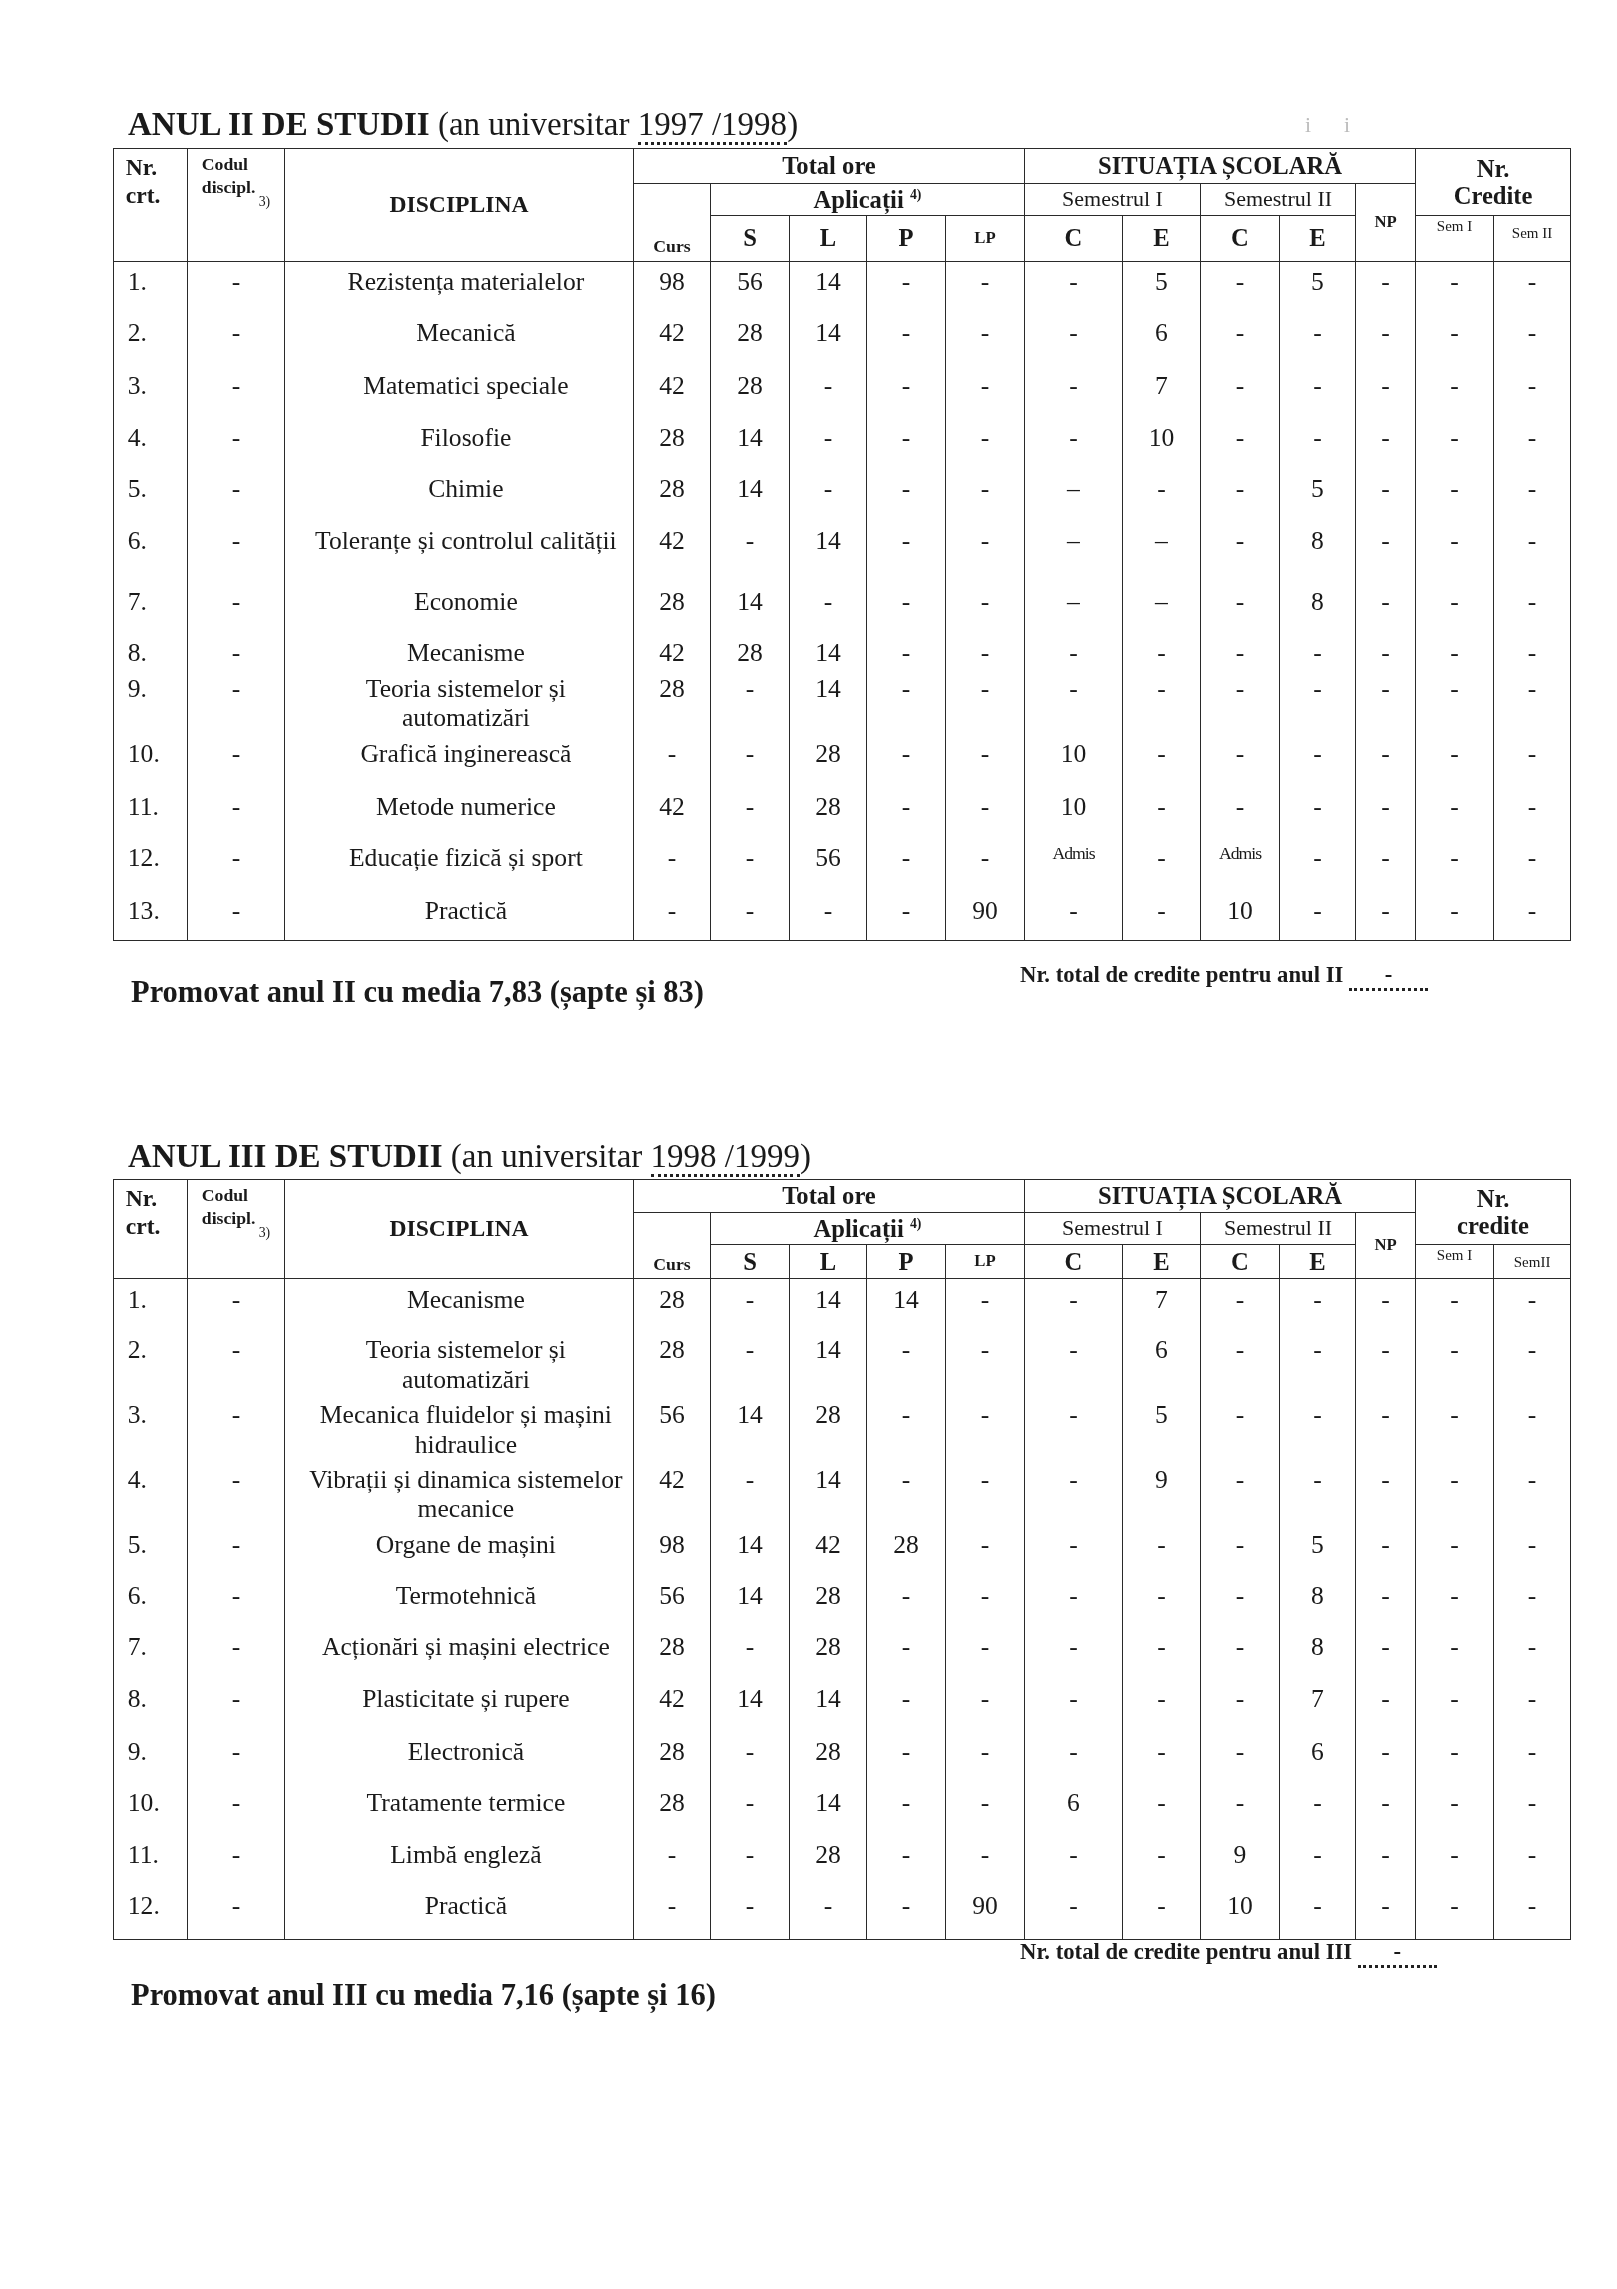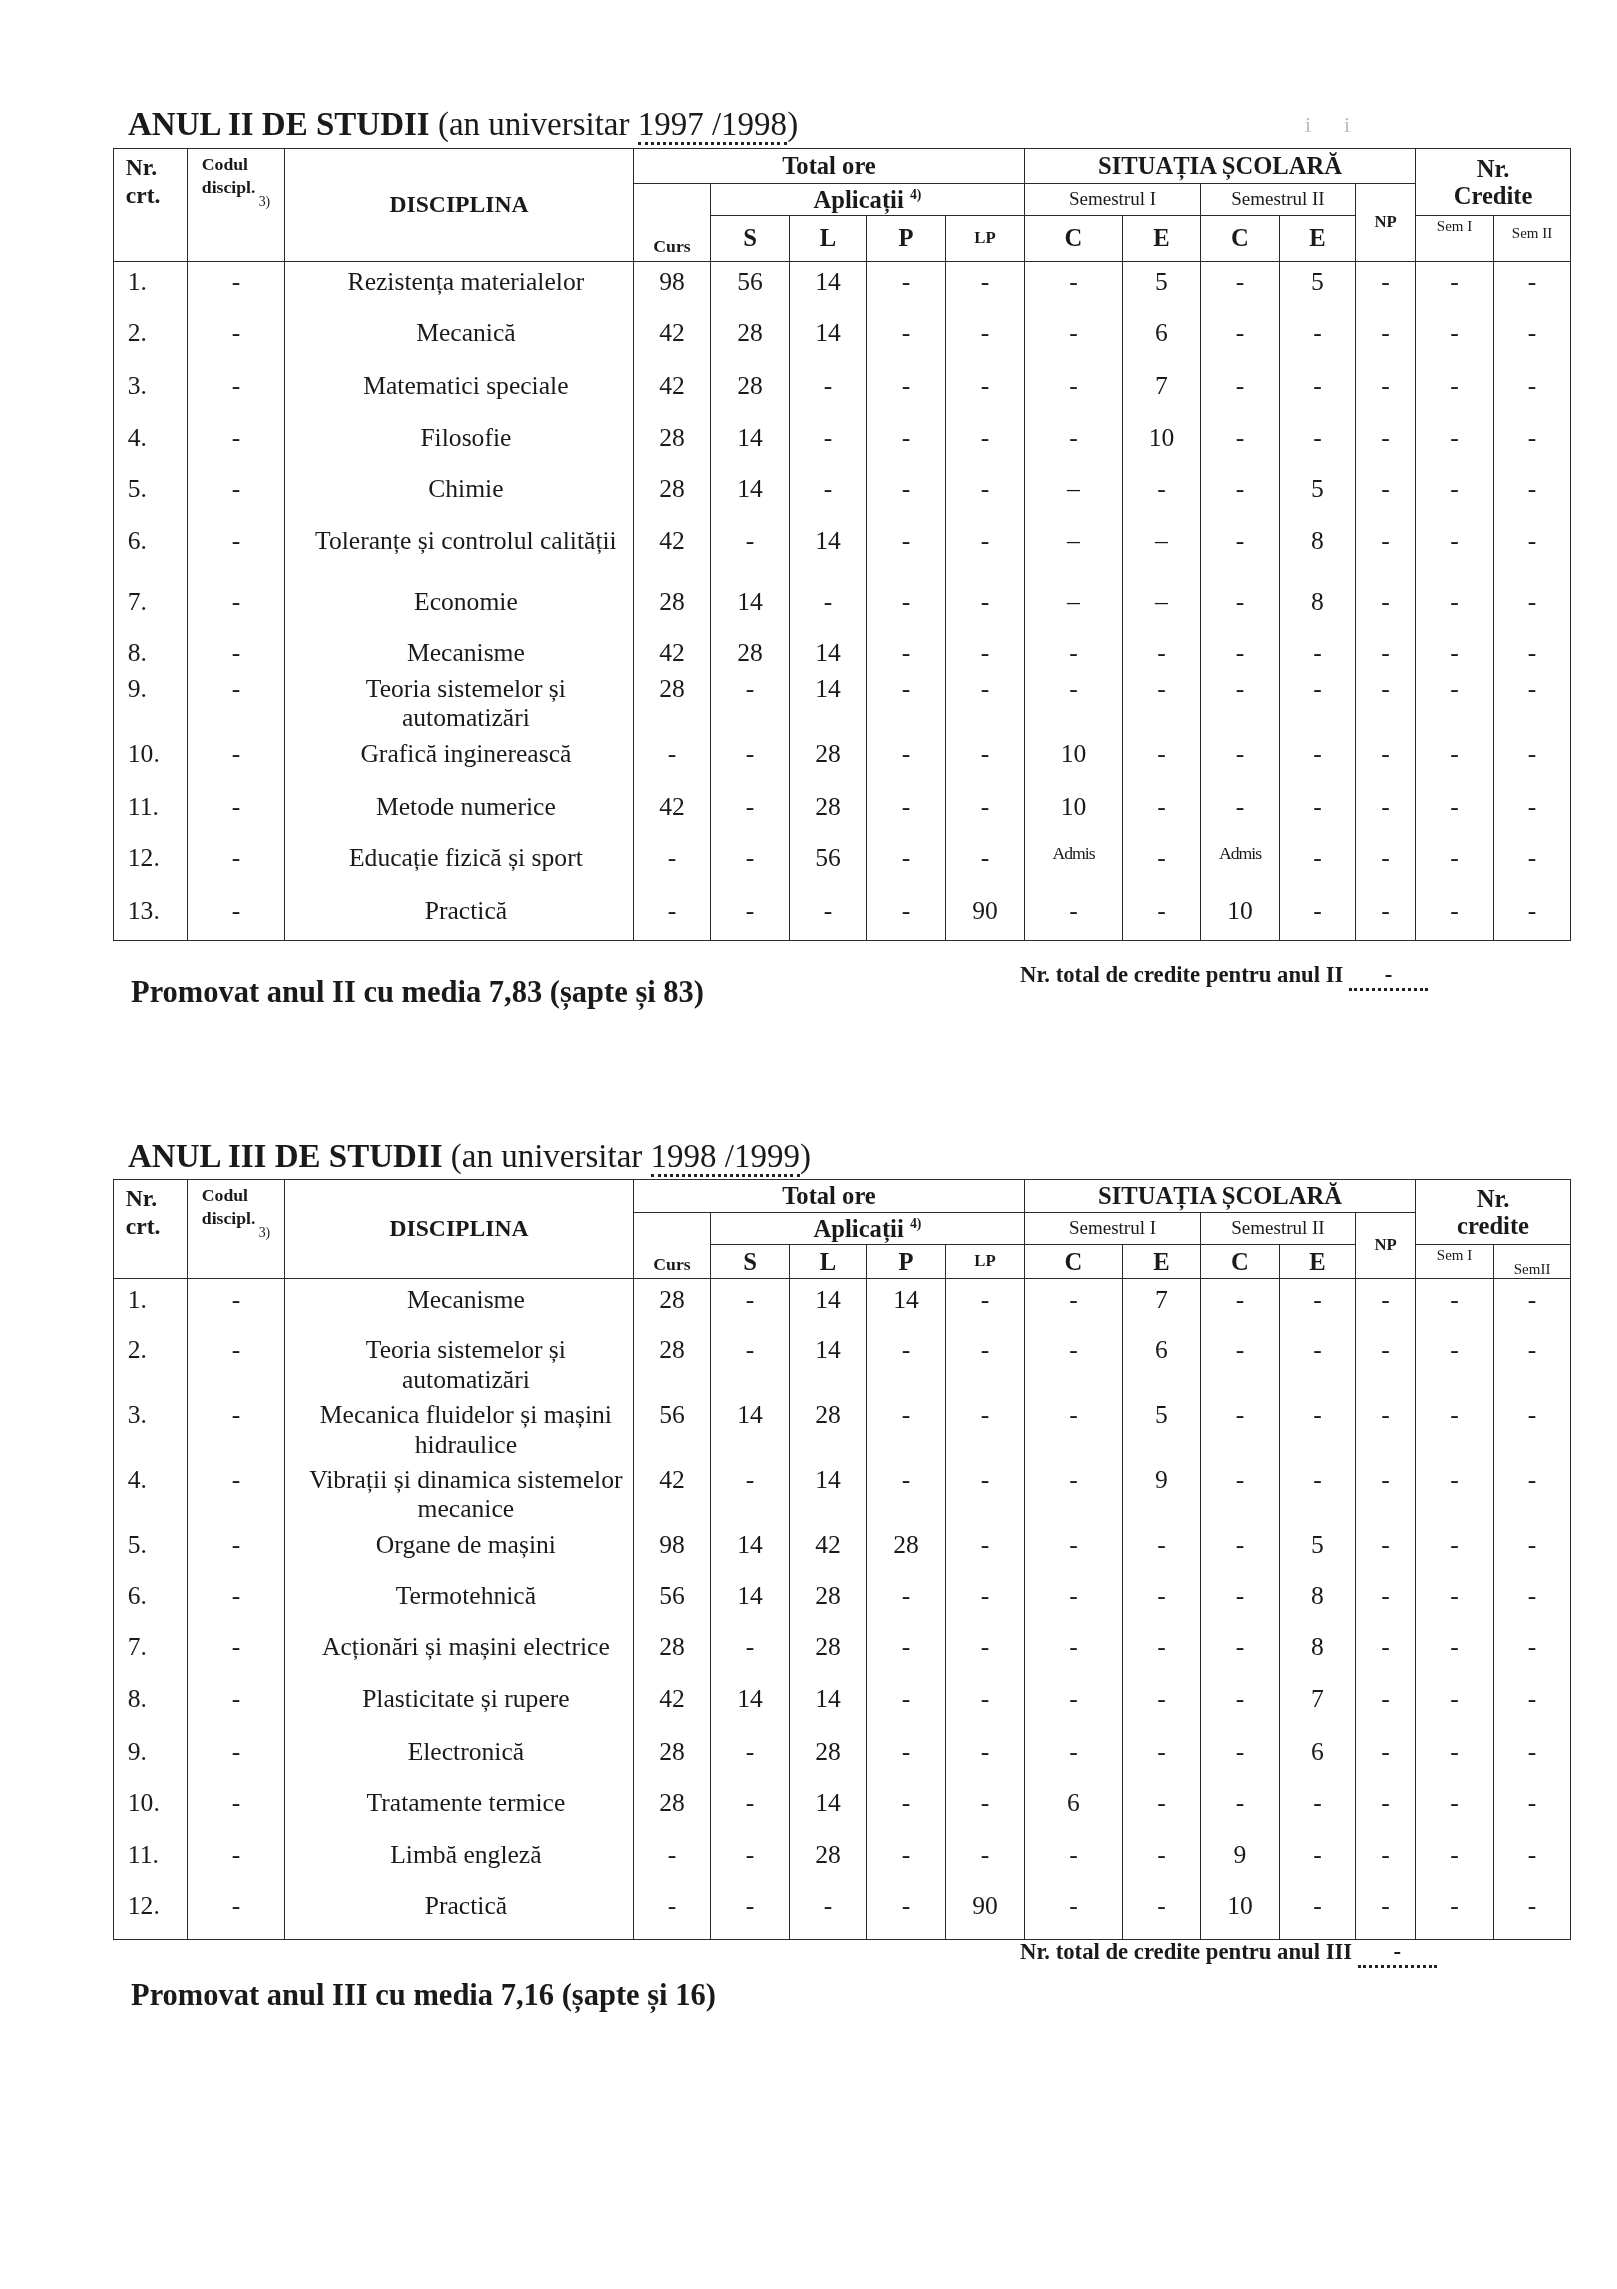--- a/index.html
+++ b/index.html
@@ -29,21 +29,21 @@
     position: absolute; left: 113px;
     border-collapse: collapse;
     table-layout: fixed;
     width: 1454px;
   }
   table.grades td, table.grades th {
     border: 1.5px solid #2a2a2a;
     padding: 0; text-align: center;
     font-weight: normal; overflow: hidden;
   }
-  table.grades thead th { font-size: 19px; line-height: 1.1; }
+  table.grades thead th { font-size: 22px; line-height: 1.1; }
   table.grades thead th.big { font-size: 24.6px; font-weight: bold; }
   table.grades thead th.sm { font-size: 16.7px; font-weight: bold; }
   table.grades thead th.xs { font-size: 15px; }
   table.grades thead .hdr-nr { vertical-align: top; text-align: left; padding: 3.9px 0 0 11.8px; font-size: 23.6px; font-weight: bold; line-height: 1.2; }
   table.grades thead .hdr-cod { vertical-align: top; text-align: left; padding: 3.9px 0 0 13.8px; font-size: 17.7px; font-weight: bold; line-height: 1.3; }
   table.grades thead .hdr-cod sup { font-size: 13.8px; font-weight: normal; display: block; text-align: right; padding-right: 13.8px; margin-top: -5.9px; }
   table.grades thead .hdr-disc { font-size: 23.6px; font-weight: bold; }
   table.grades thead .curs { vertical-align: bottom; padding-bottom: 3.9px; font-size: 17.7px; font-weight: bold; }
   table.grades thead .sup4 { font-size: 13.8px; vertical-align: super; }
   table.grades tbody td {
@@ -402,21 +402,21 @@
     <tr style="height:34px">
       <th class="big">S</th>
       <th class="big">L</th>
       <th class="big">P</th>
       <th class="sm">LP</th>
       <th class="big">C</th>
       <th class="big">E</th>
       <th class="big">C</th>
       <th class="big">E</th>
       <th class="xs" style="vertical-align:top;padding-top:2px">Sem I</th>
-      <th class="xs" style="vertical-align:top;padding-top:16px">SemII</th>
+      <th class="xs" style="vertical-align:top;padding-top:9px">SemII</th>
     </tr>
   </thead>
   <tbody id="tbody-y3">
       <tr style="height: 51px;">
         <td class="nr">1.</td>
         <td>-</td>
         <td class="disc">Mecanisme</td>
         <td>28</td>
         <td>-</td>
         <td>14</td>

